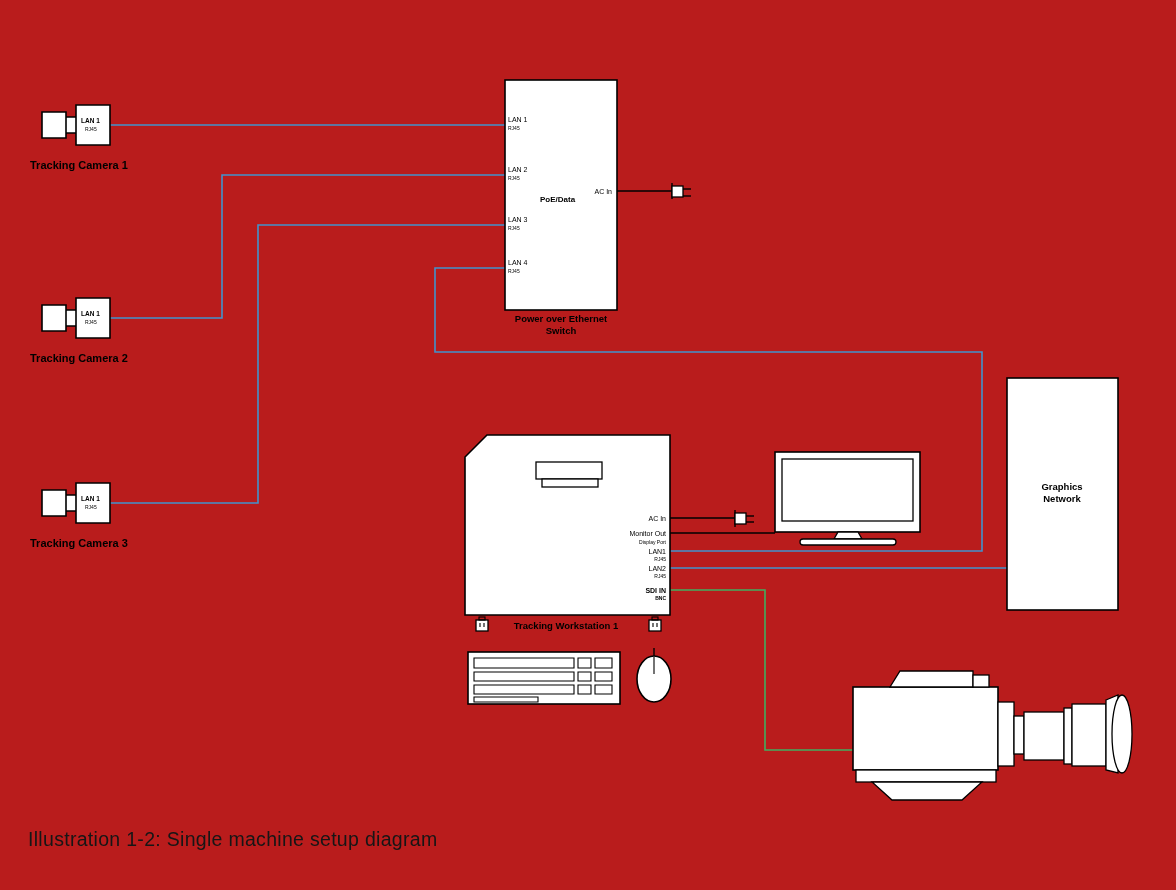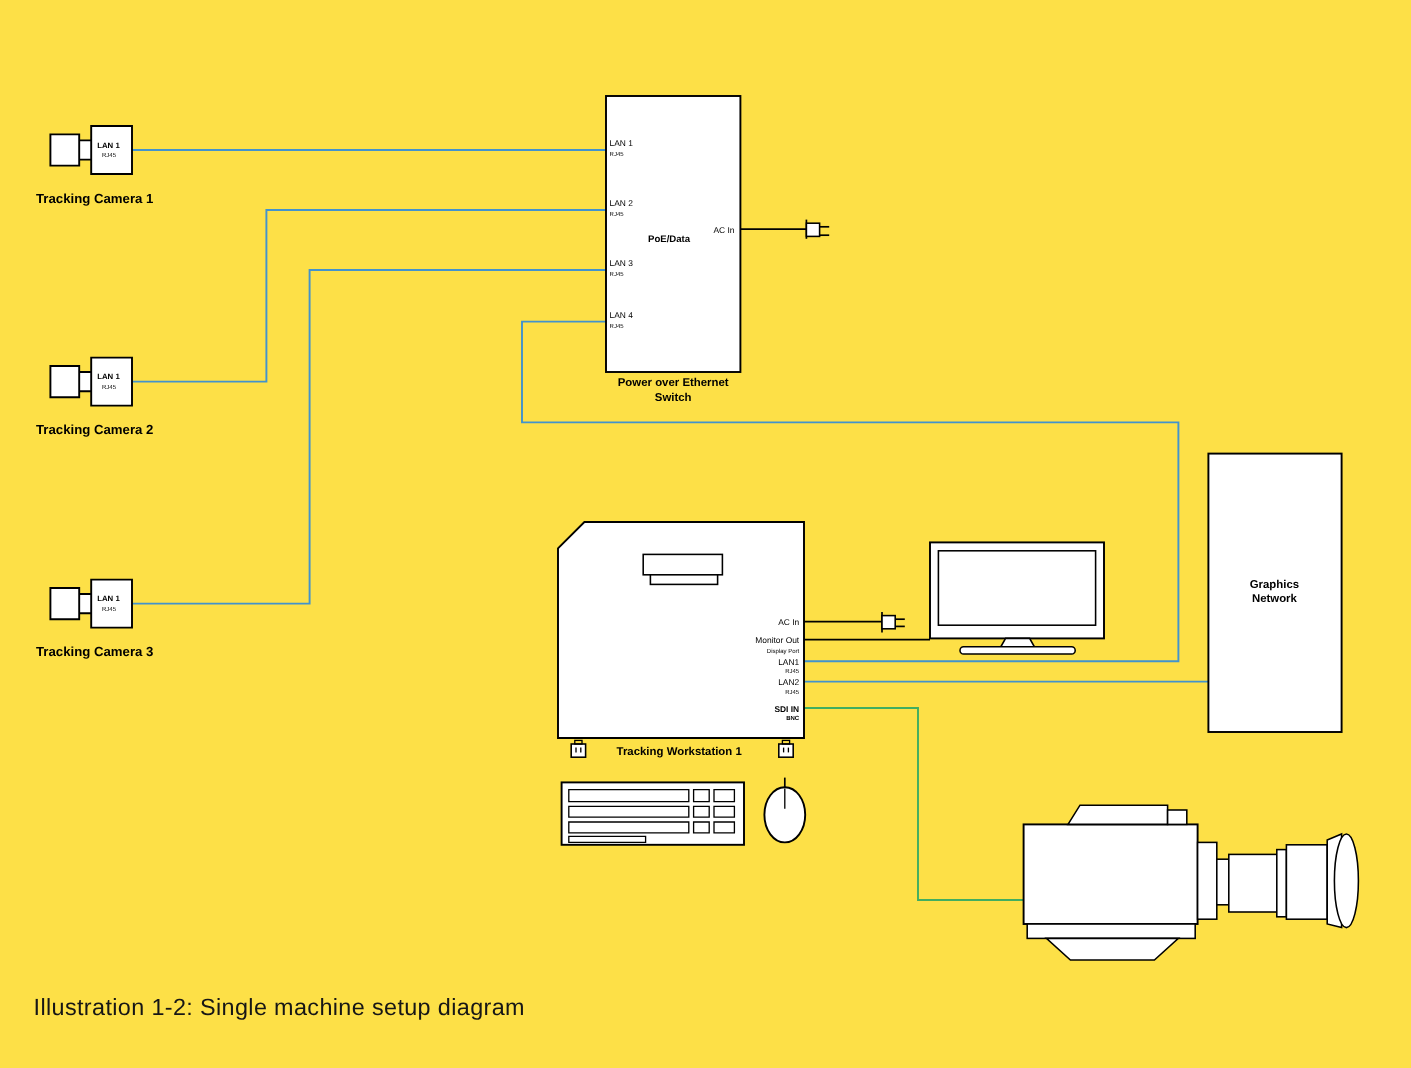--- a/index.html
+++ b/index.html
@@ -1,16 +1,16 @@
 <!DOCTYPE html>
 <html><head>
 <meta charset="utf-8">
 <style>
   html,body{margin:0;padding:0;background:#ffffff;}
-  .page{position:relative;width:1176px;height:890px;background:#fde047;font-family:"Liberation Sans",sans-serif;overflow:hidden;}
+  .page{position:relative;width:1176px;height:890px;background:#b91c1c;font-family:"Liberation Sans",sans-serif;overflow:hidden;}
   svg{display:block;}
   svg text{font-family:"Liberation Sans",sans-serif;fill:#000;}
   .shape{fill:#ffffff;stroke:#000000;stroke-width:1.6;}
   .shape2{fill:#ffffff;stroke:#000000;stroke-width:1.3;}
   .thin{fill:none;stroke:#000000;stroke-width:1.1;}
   .blk{fill:none;stroke:#000000;stroke-width:1.4;}
   .lan{fill:none;stroke-width:1.6;}
   .caption{font-size:19.5px;fill:#161616;letter-spacing:0.3px;}
 </style>
 </head>

